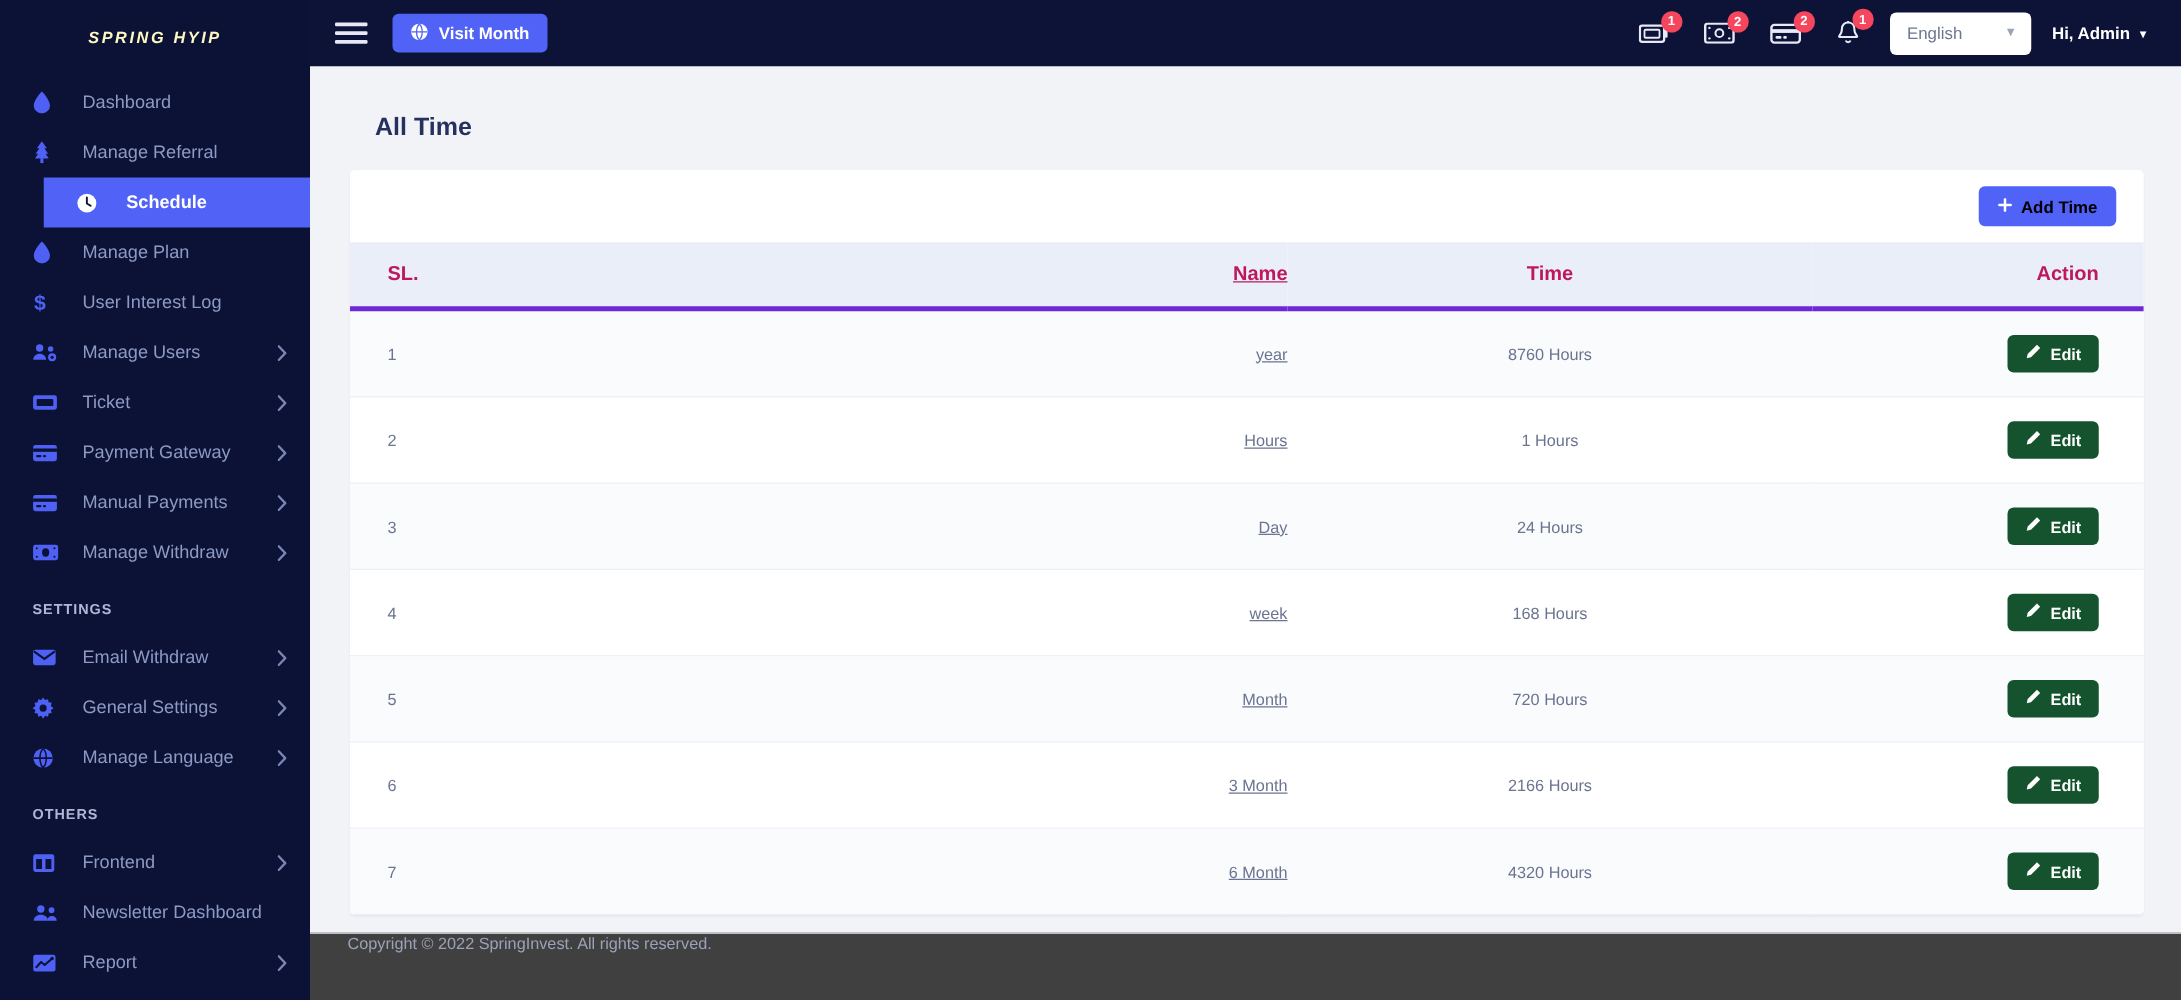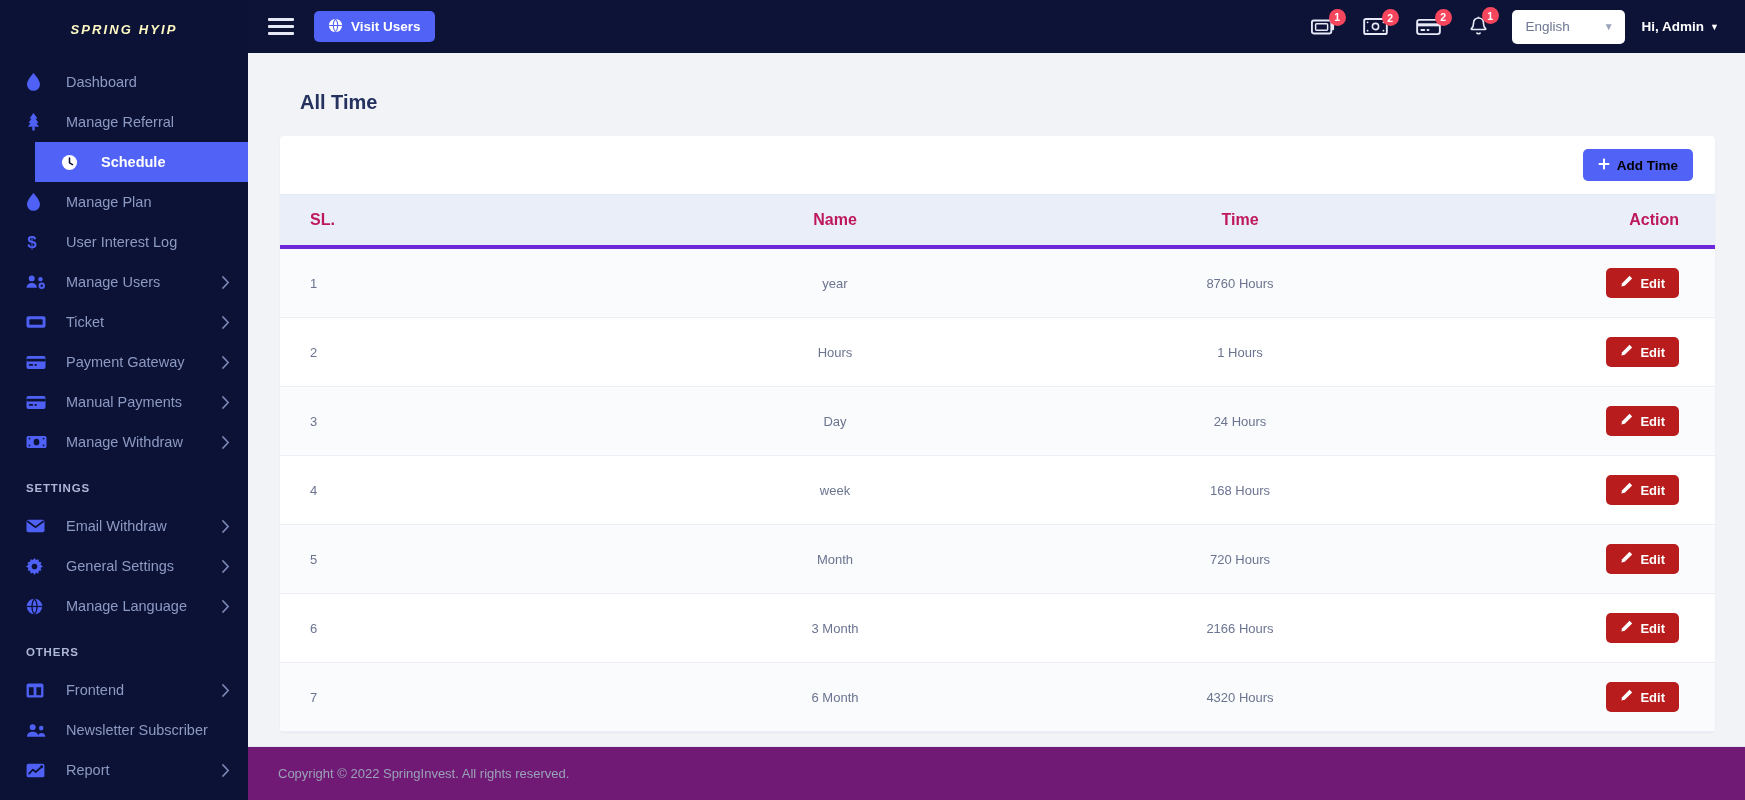--- a/index.html
+++ b/index.html
@@ -154,45 +154,45 @@
   table { width: 100%; border-collapse: collapse; }
   thead th {
     background: #eaeef9;
     color: #be185d;
     font-size: 16px; font-weight: 700;
     padding: 16px 0;
     border-top: 1px solid #e4e8f2;
     border-bottom: 4px solid #6d28d9;
   }
   th.c-sl, td.c-sl { text-align: left; padding-left: 30px; width: 360px; }
-  th.c-name, td.c-name { text-align: center; width: 390px; }
+  th.c-name, td.c-name { text-align: right; width: 390px; text-decoration: underline; }
   th.c-time, td.c-time { text-align: center; width: 420px; }
   th.c-action, td.c-action { text-align: right; padding-right: 36px; }
   tbody td {
     font-size: 13px; color: #6b7490;
     padding: 19px 0;
     border-bottom: 1px solid #eceff5;
     vertical-align: middle;
   }
   tbody tr:nth-child(odd) { background: #fafbfc; }
   tbody tr:nth-child(even) { background: #ffffff; }
   .edit-btn {
     display: inline-flex; align-items: center; gap: 7px;
-    background: #b91c1c; color: #fff;
+    background: #14532d; color: #fff;
     border: none; border-radius: 5px;
     height: 30px; padding: 0 14px;
     font-size: 13px; font-weight: 700;
     font-family: "Liberation Sans", sans-serif;
     cursor: pointer;
   }
   .footer {
     height: 54px; min-height: 54px;
-    background: #701a75;
+    background: #404040;
     border-top: 1px solid #e6e9f1;
-    display: flex; align-items: center;
+    display: flex; 
     padding-left: 30px;
     color: #9aa2b6; font-size: 13px;
   }
 </style>
 </head>
 <body>
 
 <div class="app">
 
   <aside class="sidebar">
@@ -388,21 +388,21 @@
         </div>
         <div class="nav-item">
           <span class="ic">
             <svg width="20" height="15" viewBox="0 0 21 15">
               <circle cx="7" cy="4" r="3.1" fill="currentColor"></circle>
               <path d="M1 14c0-3.1 2.6-5.1 6-5.1S13 10.9 13 14z" fill="currentColor"></path>
               <circle cx="16" cy="5" r="2.4" fill="currentColor"></circle>
               <path d="M12.4 14c0-2.4 1.7-4 3.9-4s4 1.6 4 4z" fill="currentColor"></path>
             </svg>
           </span>
-          <span class="lbl">Newsletter Subscriber</span>
+          <span class="lbl">Newsletter Dashboard</span>
         </div>
         <div class="nav-item">
           <span class="ic">
             <svg width="19" height="15" viewBox="0 0 20 16">
               <rect x="0.5" y="0.8" width="19" height="14.4" rx="2" fill="currentColor"></rect>
               <path d="M3.2 11.4L7.2 7l3 2.6L16.6 4" stroke="#0b1235" stroke-width="1.8" fill="none" stroke-linecap="round" stroke-linejoin="round"></path>
               <circle cx="16.6" cy="4" r="1.5" fill="#0b1235"></circle>
             </svg>
           </span>
           <span class="lbl">Report</span>
@@ -425,21 +425,21 @@
       </div>
       <button class="visit-btn">
         <span>
           <svg width="15" height="15" viewBox="0 0 16 16" fill="none">
             <circle cx="8" cy="8" r="7" fill="#fff"></circle>
             <path d="M8 1.2c-1.6 1.5-2.4 3.6-2.4 6.8S6.4 13.3 8 14.8" stroke="#5162f6" stroke-width="1.1" fill="none"></path>
             <path d="M1.3 8h13.4" stroke="#5162f6" stroke-width="1.1"></path>
             <path d="M8 1.2c1.6 1.5 2.4 3.6 2.4 6.8S9.6 13.3 8 14.8" stroke="#5162f6" stroke-width="1.1" fill="none"></path>
           </svg>
         </span>
-        <span>Visit Users</span>
+        <span>Visit Month</span>
       </button>
 
       <div class="top-spacer"></div>
 
       <div class="top-icons">
 
         <div class="top-icon">
           <svg width="24" height="18" viewBox="0 0 26 19" fill="none">
             <rect x="1" y="2.5" width="21" height="14" rx="2" stroke="#e7eaf6" stroke-width="2"></rect>
             <rect x="5" y="6" width="13" height="7" rx="1" stroke="#e7eaf6" stroke-width="1.6"></rect>

